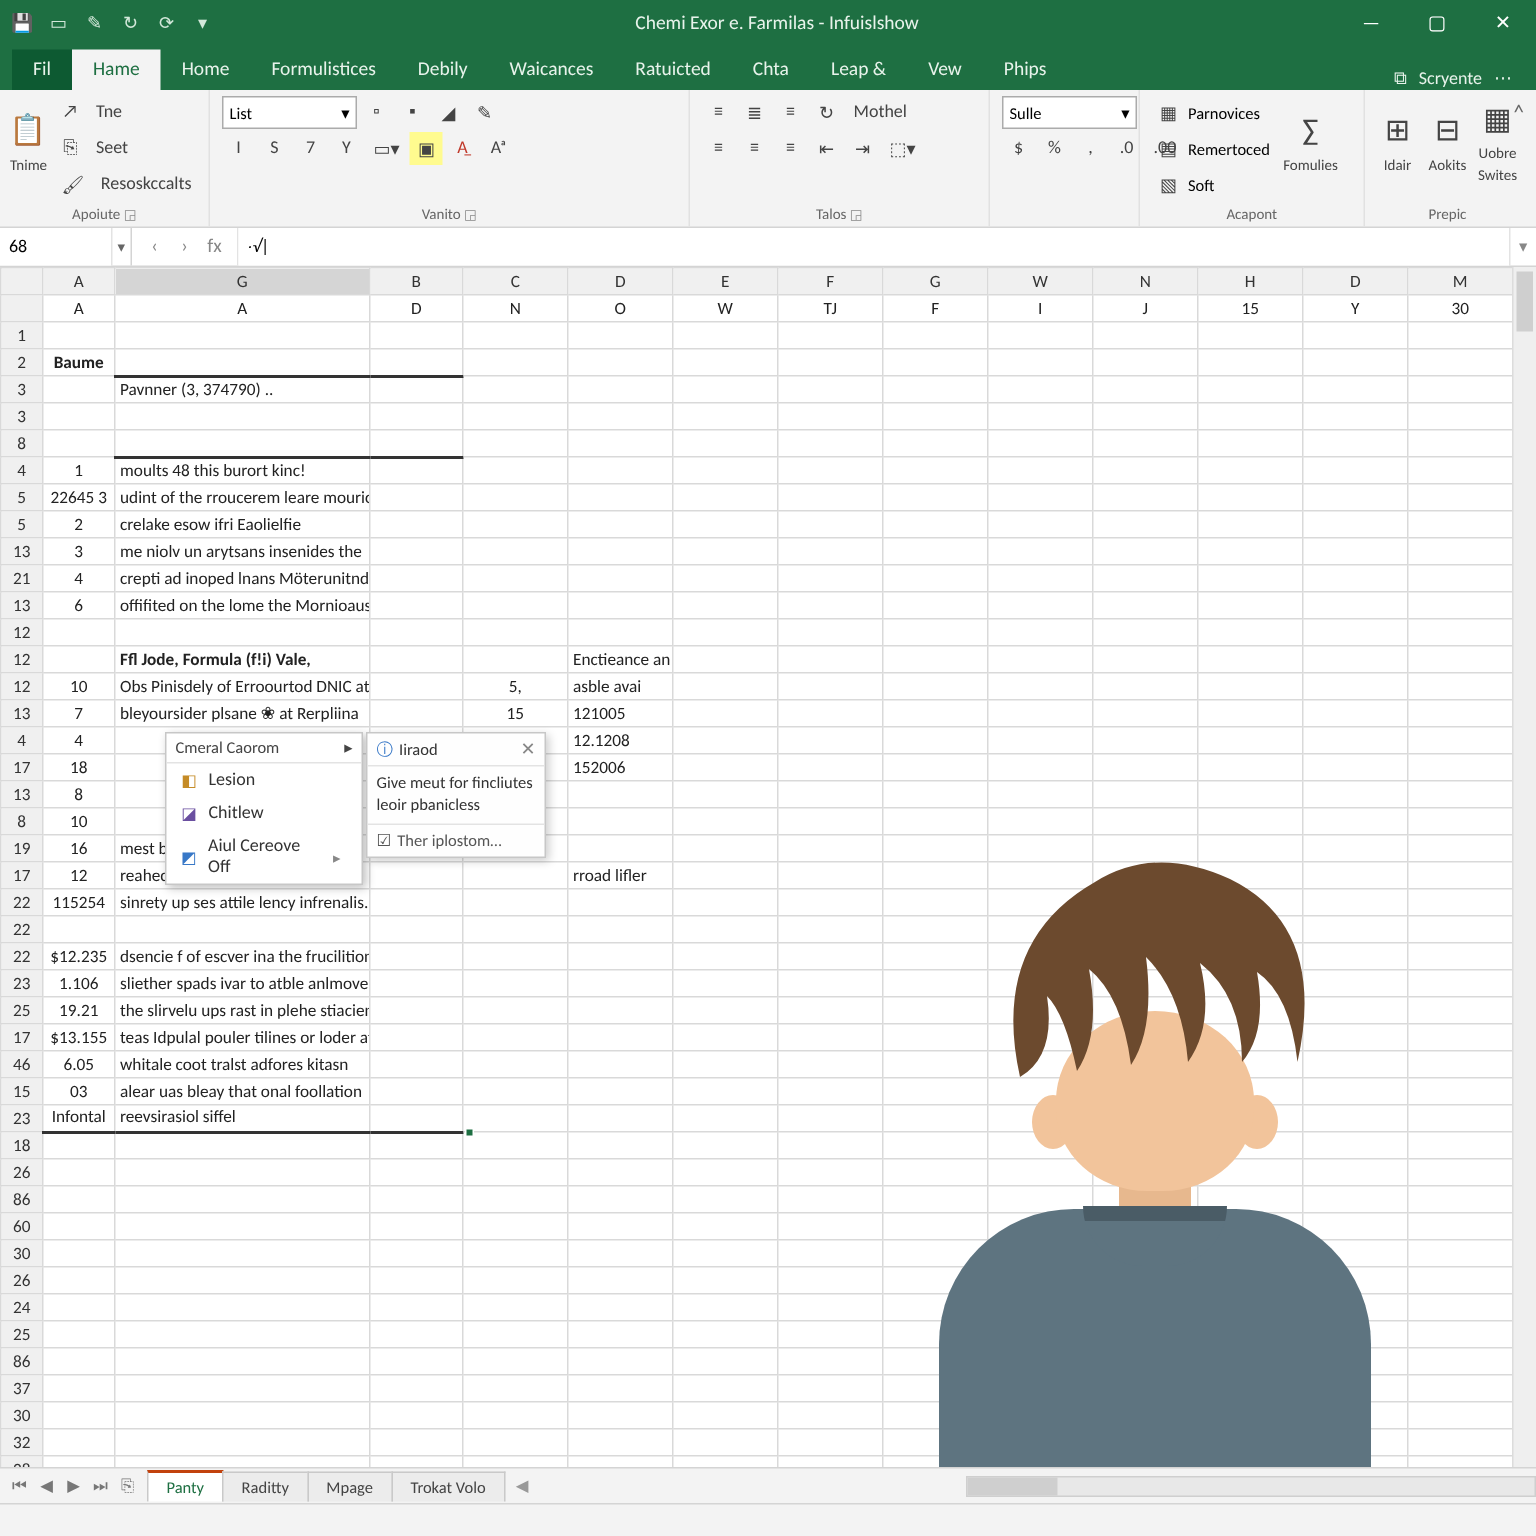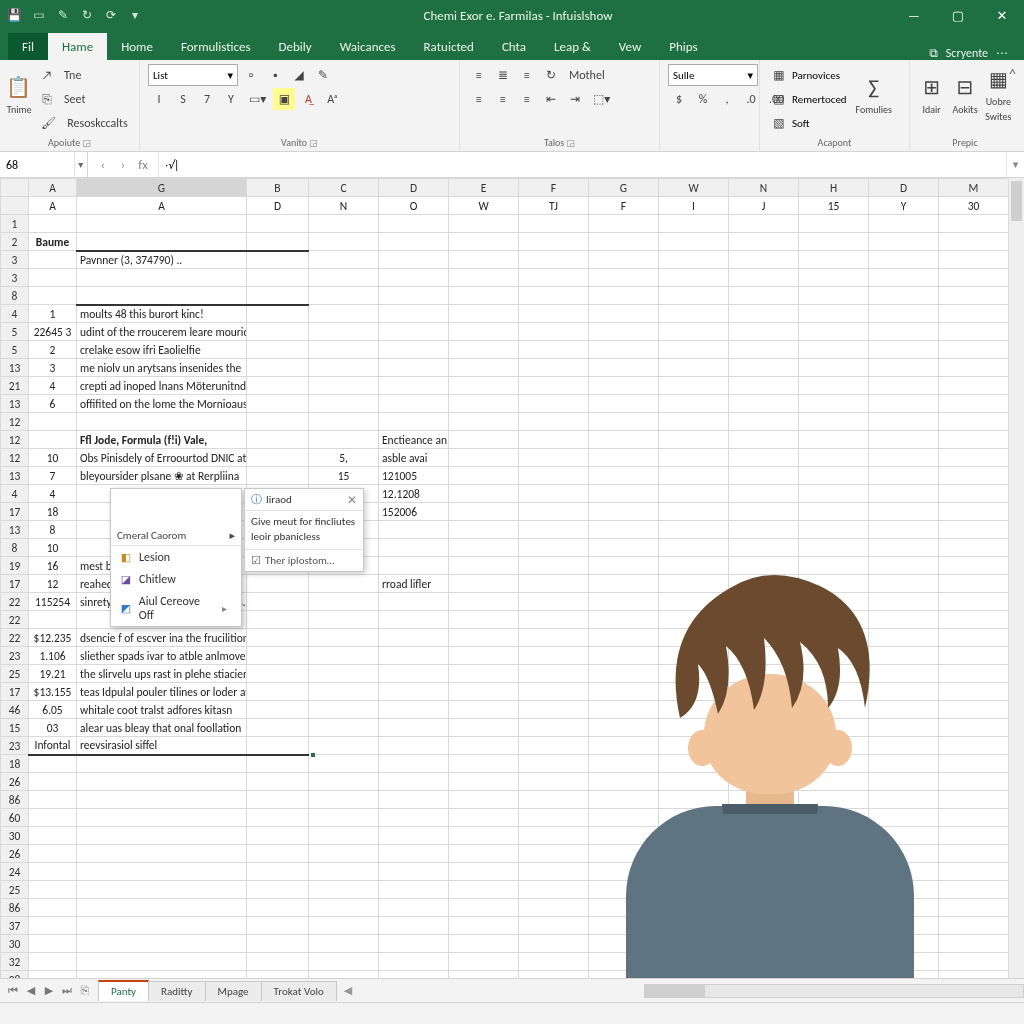--- a/index.html
+++ b/index.html
@@ -63,21 +63,21 @@
   .bold{font-weight:600;}
   .thick-top{border-top:2px solid #333 !important;}
   .thick-bottom{border-bottom:2px solid #333 !important;}
   .subhdr{color:#2a59a5;font-weight:600;}
 
   
   .ctx-menu{position:absolute; left:110px; top:310px; background:#fff; border:1px solid #c7c7c7; box-shadow:2px 2px 6px rgba(0,0,0,.25); font-size:12px; color:#333; width:132px; z-index:30;}
   .ctx-item{padding:4px 8px;display:flex;align-items:center;gap:6px;}
   .ctx-item .ic{width:14px;height:14px;display:inline-flex;align-items:center;justify-content:center;font-size:11px;}
   .ctx-sub{font-size:10px;color:#888;text-align:right;padding-right:6px;}
-  .ctx-header{display:flex;justify-content:space-between;align-items:flex-end;padding:3px 6px;border-bottom:1px solid #e3e3e3;font-size:11px;color:#444;margin-top:37px;}
+  .ctx-header{display:flex;justify-content:space-between;align-items:flex-end;padding:3px 6px;border-bottom:1px solid #e3e3e3;font-size:11px;color:#444;}
 
   .tip-panel{position:absolute; left:244px; top:310px; width:120px; background:#fefefe;border:1px solid #c7c7c7;box-shadow:2px 2px 6px rgba(0,0,0,.2);font-size:11px;color:#333;z-index:31;}
   .tip-panel .hdr{display:flex;justify-content:space-between;align-items:center;padding:3px 6px;border-bottom:1px solid #e3e3e3;}
   .tip-panel .hdr .close{color:#888;font-size:12px;}
   .tip-panel .body{padding:4px 6px;line-height:1.35;}
   .tip-panel .foot{padding:4px 6px;border-top:1px solid #e3e3e3;display:flex;align-items:center;gap:4px;color:#555;}
 
   
   .fill-handle{position:absolute;width:6px;height:6px;background:#1e6f42;border:1px solid #fff;}
 

